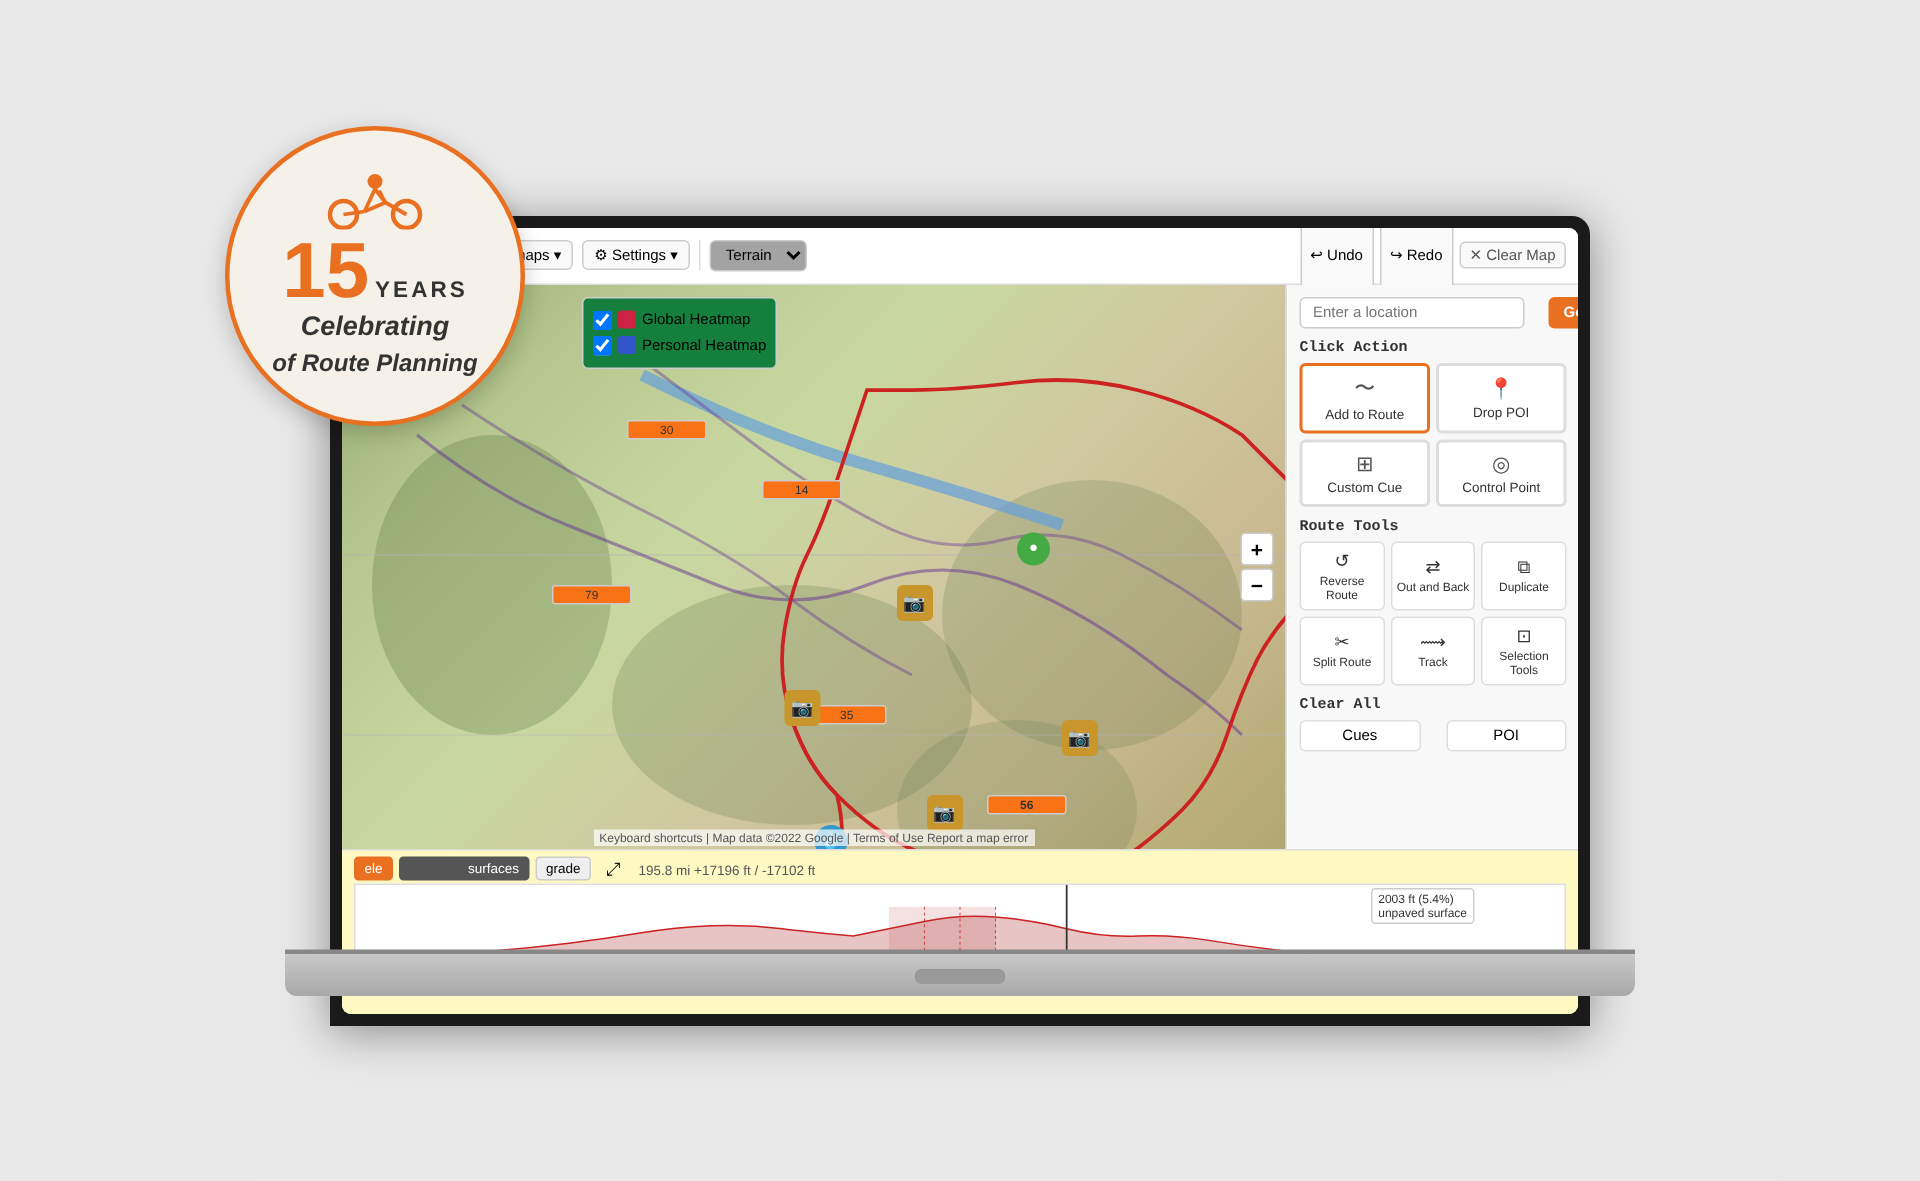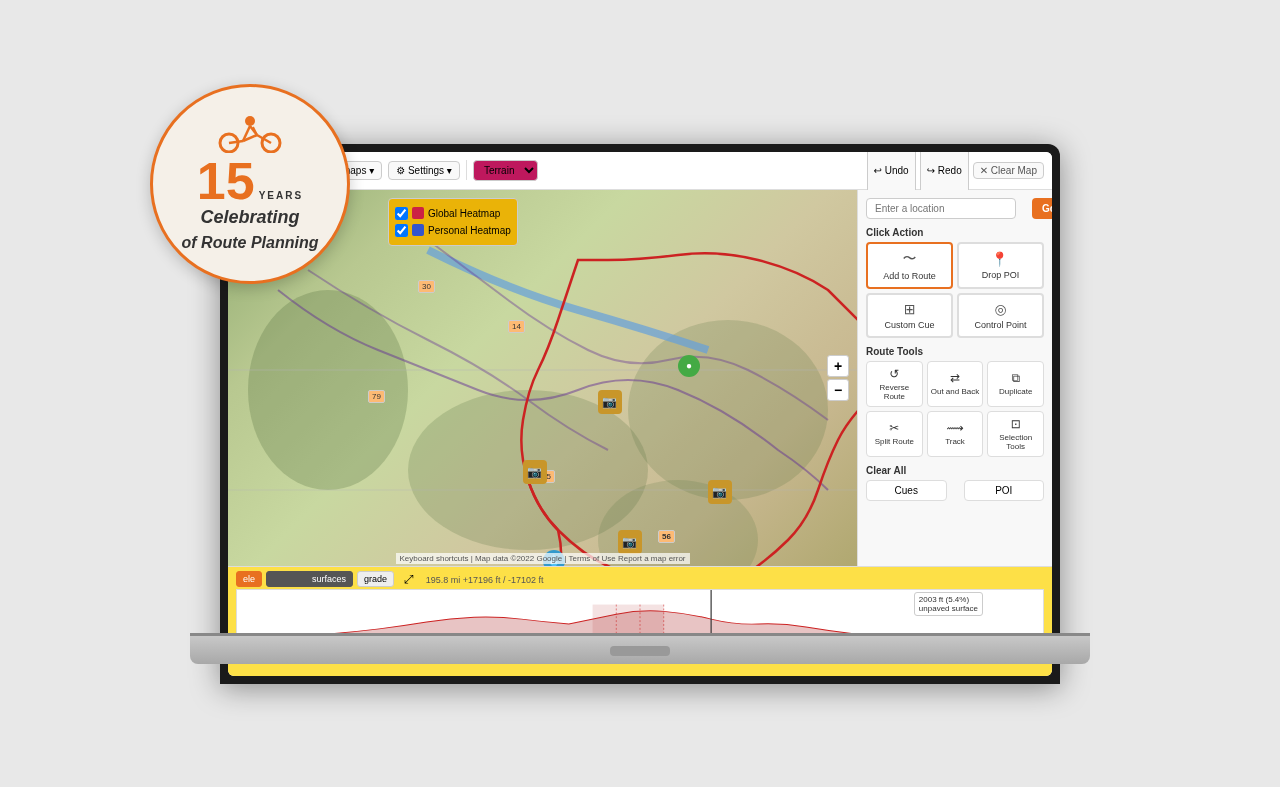--- a/index.html
+++ b/index.html
@@ -107,21 +107,21 @@
       font-style: italic;
       line-height: 1.2;
     }
     .badge-number {
       font-size: 52px;
       font-weight: 900;
       color: #e87020;
       line-height: 1;
     }
     .badge-years {
-      font-size: 10px;
+      font-size: 15px;
       font-weight: bold;
       color: #333;
       letter-spacing: 2px;
     }
     .badge-text-bottom {
       font-size: 16px;
       font-weight: bold;
       color: #333;
       font-style: italic;
       line-height: 1.3;
@@ -167,21 +167,21 @@
       gap: 4px;
       font-size: 10px;
     }
     .toolbar-checkbox input { width: 12px; height: 12px; }
     .toolbar-divider { width: 1px; height: 20px; background: #ddd; }
     .terrain-select {
       padding: 3px 6px;
       border: 1px solid #ccc;
       border-radius: 4px;
       font-size: 10px;
-      background: #be185d;
+      background: #a3a3a3;
     }
     .toolbar-spacer { flex: 1; }
     .undo-redo {
       display: flex;
       align-items: center;
       gap: 4px;
       font-size: 10px;
     }
     .undo-btn {
       display: flex;
@@ -227,21 +227,21 @@
       position: absolute;
       top: 0; left: 0;
       background: linear-gradient(135deg, #8faa70 0%, #b8c890 20%, #c8d8a0 40%, #d0c8a0 60%, #c8b890 80%, #b0a870 100%);
     }
 
     
     .heatmap-dropdown {
       position: absolute;
       top: 8px;
       left: 160px;
-      background: #eab308;
+      background: #15803d;
       border: 1px solid #ccc;
       border-radius: 4px;
       padding: 6px;
       z-index: 5;
       font-size: 10px;
     }
     .heatmap-item {
       display: flex;
       align-items: center;
       gap: 4px;
@@ -353,20 +353,21 @@
       font-size: 10px;
       cursor: pointer;
       font-weight: bold;
     }
 
     .section-label {
       font-size: 10px;
       font-weight: bold;
       color: #333;
       margin-bottom: 4px;
+      font-family: Liberation Mono, monospace;
     }
 
     .action-grid {
       display: grid;
       grid-template-columns: 1fr 1fr;
       gap: 4px;
     }
     .action-btn {
       display: flex;
       flex-direction: column;
@@ -454,21 +455,21 @@
       border: 1px solid #ddd;
       border-radius: 4px;
       font-size: 10px;
       cursor: pointer;
       text-align: center;
     }
 
     
     .elevation-panel {
       height: 110px;
-      background: #fde047;
+      background: #fef9c3;
       border-top: 1px solid #ddd;
       position: relative;
       flex-shrink: 0;
     }
     .elevation-tabs {
       display: flex;
       align-items: center;
       gap: 4px;
       padding: 4px 8px 0;
     }
@@ -519,22 +520,22 @@
       border-radius: 3px;
       color: #333;
       z-index: 2;
       white-space: nowrap;
     }
 
     
     .road-label {
       position: absolute;
       font-size: 8px;
-      background: #fdba74;
-      padding: 1px 3px;
+      background: #f97316;
+      padding: 1px 21px;
       border-radius: 2px;
       color: #333;
       border: 1px solid #ccc;
     }
   </style>
 </head>
 <body>
 
 <div class="scene">
 

